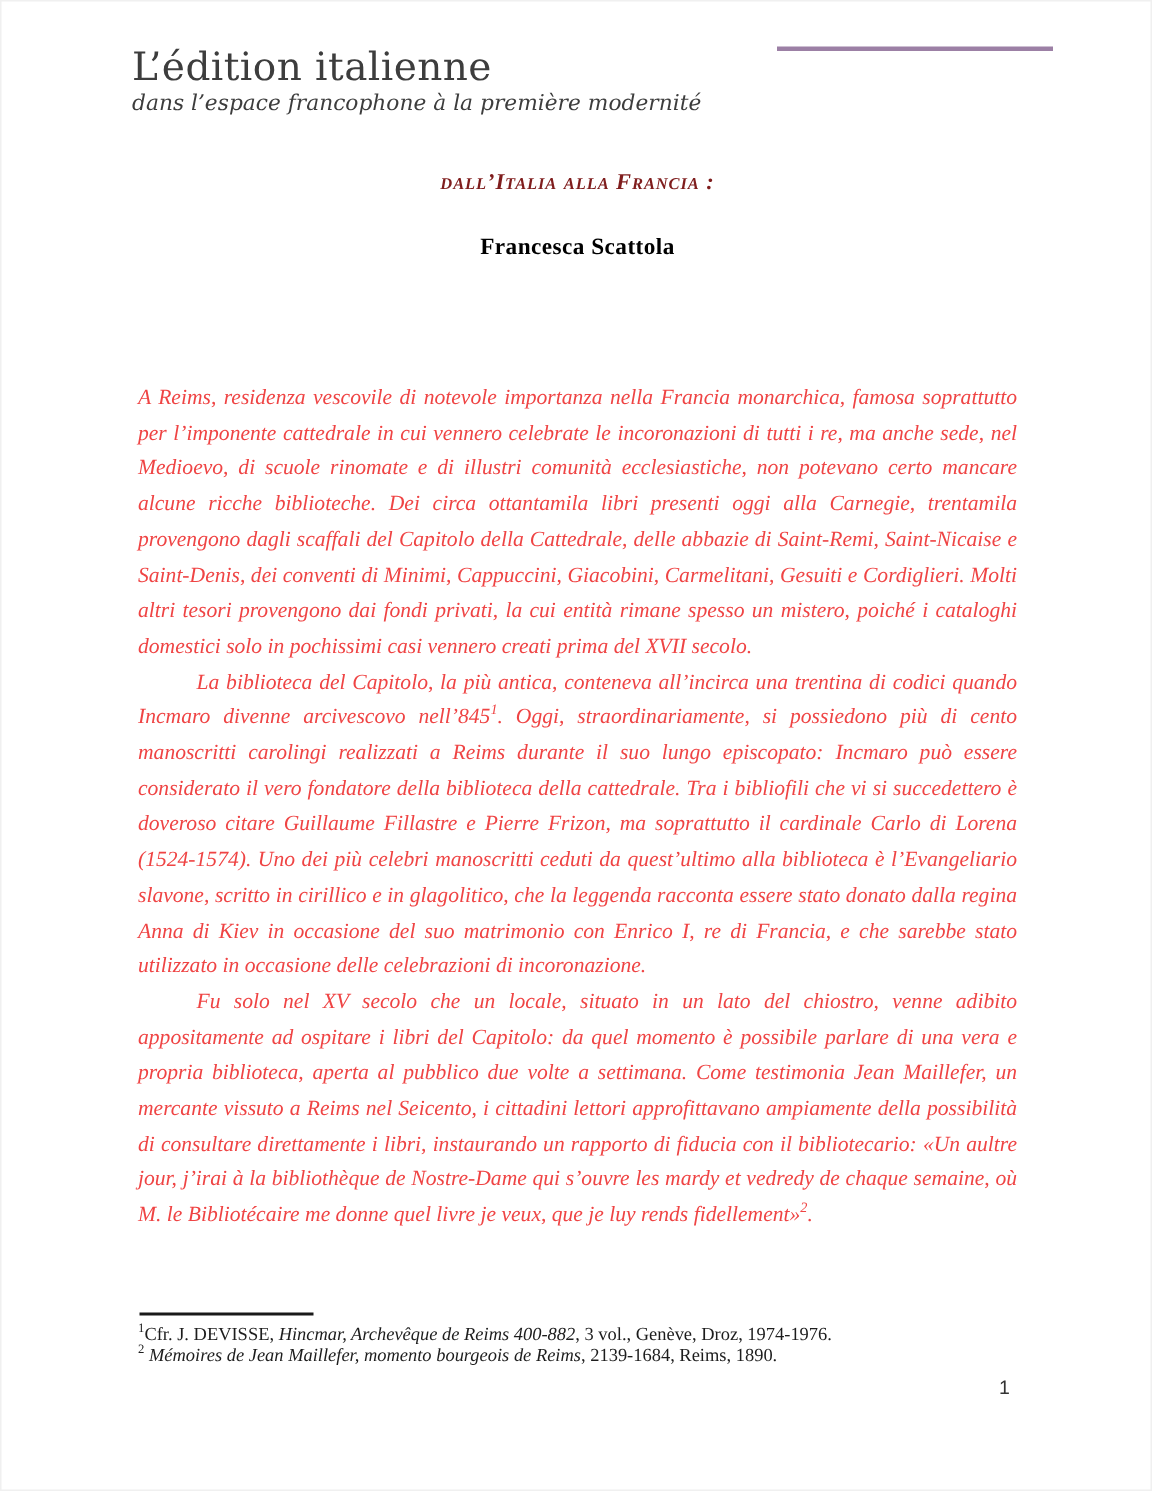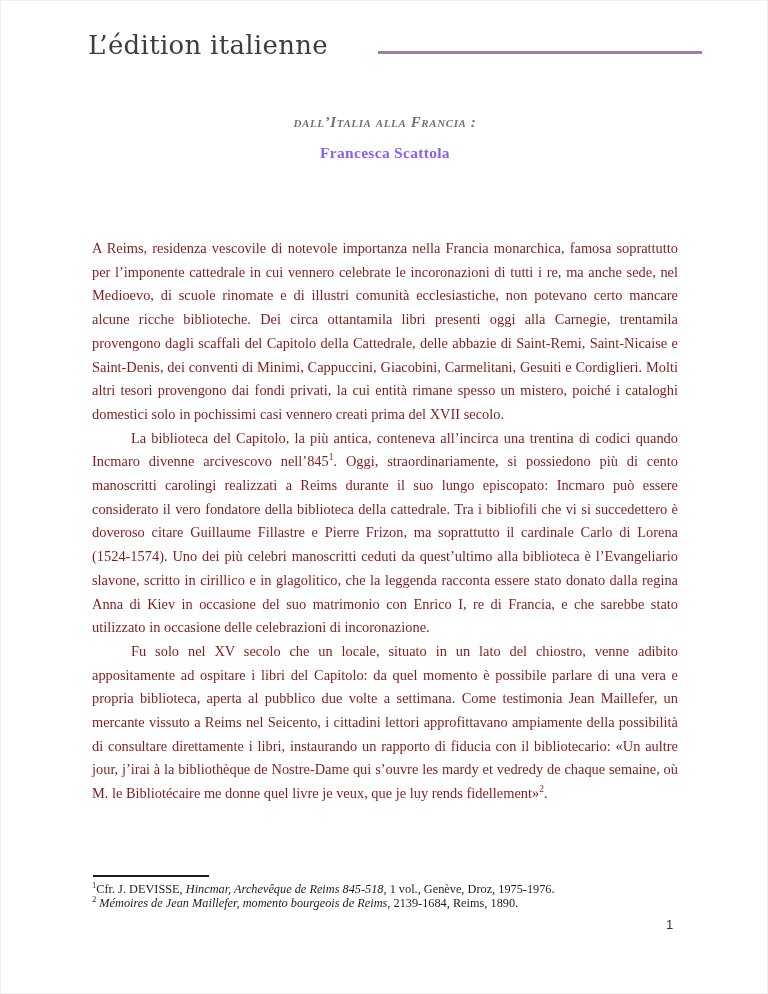--- a/index.html
+++ b/index.html
@@ -18,21 +18,21 @@
     box-shadow: inset 0 0 0 1px #f0f0f0;
   }
 
   
   .doc-header {
     position: absolute;
     left: 88px;
     top: 31px;
     width: 614px;
     display: flex;
-    align-items: flex-end;
+    align-items: flex-start;
     gap: 40px;
   }
   .header-text { flex: 0 0 auto; }
   .series-title {
     font-family: "DejaVu Serif", serif;
     font-size: 26px;
     line-height: 1.08;
     color: #3d3d3d;
     letter-spacing: 0.3px;
   }
@@ -60,41 +60,42 @@
     text-align: center;
   }
   .article-title {
     margin: 0;
     font-size: 15px;
     font-weight: bold;
     font-style: italic;
     font-variant: small-caps;
     letter-spacing: 0.6px;
     line-height: 1.2;
-    color: #737373;
+    color: #7f1d1d;
   }
   .article-title.line2 { margin-top: 16px; }
   .article-author {
-    margin-top: 13px;
+    margin-top: 25px;
     font-size: 15.5px;
     font-weight: bold;
     letter-spacing: 0.3px;
-    color: #8b5cf6;
+    color: #000000;
   }
 
   
   .body-text {
     position: absolute;
     left: 92px;
-    top: 237px;
+    top: 254px;
     width: 586px;
     text-align: justify;
     font-size: 14.4px;
     line-height: 23.7px;
-    color: #7f1d1d;
+    color: #ef4444;
+    font-style: italic;
   }
   .body-text p { margin: 0; padding: 0; }
   .body-text p.indent { text-indent: 39px; }
   .body-text sup {
     font-size: 9.5px;
     line-height: 0;
     vertical-align: super;
   }
 
   
@@ -134,37 +135,38 @@
   }
 </style>
 </head>
 <body>
 
 <div class="page">
 
   <header class="doc-header">
     <div class="header-text">
       <div class="series-title">L’édition italienne</div>
+      <div class="series-subtitle">dans l’espace francophone à la première modernité</div>
     </div>
     <div class="header-rule" style="background: rgb(156, 128, 165);"></div>
   </header>
 
   <section class="title-block">
     <h1 class="article-title">dall’Italia alla Francia :</h1>
     <div class="article-author">Francesca Scattola</div>
   </section>
 
   <main class="body-text">
       <p><span>A Reims, residenza vescovile di notevole importanza nella Francia monarchica, famosa soprattutto per l’imponente cattedrale in cui vennero celebrate le incoronazioni di tutti i re, ma anche sede, nel Medioevo, di scuole rinomate e di illustri comunità ecclesiastiche, non potevano certo mancare alcune ricche biblioteche. Dei circa ottantamila libri presenti oggi alla Carnegie, trentamila provengono dagli scaffali del Capitolo della Cattedrale, delle abbazie di Saint-Remi, Saint-Nicaise e Saint-Denis, dei conventi di Minimi, Cappuccini, Giacobini, Carmelitani, Gesuiti e Cordiglieri. Molti altri tesori provengono dai fondi privati, la cui entità rimane spesso un mistero, poiché i cataloghi domestici solo in pochissimi casi vennero creati prima del XVII secolo.</span></p>
       <p class="indent"><span>La biblioteca del Capitolo, la più antica, conteneva all’incirca una trentina di codici quando Incmaro divenne arcivescovo nell’845</span><sup>1</sup><span>. Oggi, straordinariamente, si possiedono più di cento manoscritti carolingi realizzati a Reims durante il suo lungo episcopato: Incmaro può essere considerato il vero fondatore della biblioteca della cattedrale. Tra i bibliofili che vi si succedettero è doveroso citare Guillaume Fillastre e Pierre Frizon, ma soprattutto il cardinale Carlo di Lorena (1524-1574). Uno dei più celebri manoscritti ceduti da quest’ultimo alla biblioteca è l’Evangeliario slavone, scritto in cirillico e in glagolitico, che la leggenda racconta essere stato donato dalla regina Anna di Kiev in occasione del suo matrimonio con Enrico I, re di Francia, e che sarebbe stato utilizzato in occasione delle celebrazioni di incoronazione.</span></p>
       <p class="indent"><span>Fu solo nel XV secolo che un locale, situato in un lato del chiostro, venne adibito appositamente ad ospitare i libri del Capitolo: da quel momento è possibile parlare di una vera e propria biblioteca, aperta al pubblico due volte a settimana. Come testimonia Jean Maillefer, un mercante vissuto a Reims nel Seicento, i cittadini lettori approfittavano ampiamente della possibilità di consultare direttamente i libri, instaurando un rapporto di fiducia con il bibliotecario: «Un aultre jour, j’irai à la bibliothèque de Nostre-Dame qui s’ouvre les mardy et vedredy de chaque semaine, où M. le Bibliotécaire me donne quel livre je veux, que je luy rends fidellement»</span><sup>2</sup><span>.</span></p>
     </main>
 
   <div class="footnote-rule"></div>
 
   <section class="footnotes">
-      <p><sup>1</sup><span>Cfr. J. DEVISSE, </span><span class="it">Hincmar, Archevêque de Reims 845-518</span><span>, 1 vol., Genève, Droz, 1975-1976.</span></p>
+      <p><sup>1</sup><span>Cfr. J. DEVISSE, </span><span class="it">Hincmar, Archevêque de Reims 400-882</span><span>, 3 vol., Genève, Droz, 1974-1976.</span></p>
       <p><sup>2</sup><span> </span><span class="it">Mémoires de Jean Maillefer, momento bourgeois de Reims</span><span>, 2139-1684, Reims, 1890.</span></p>
     </section>
 
   <div class="page-number">1</div>
 
 </div>
 
 </body></html>

